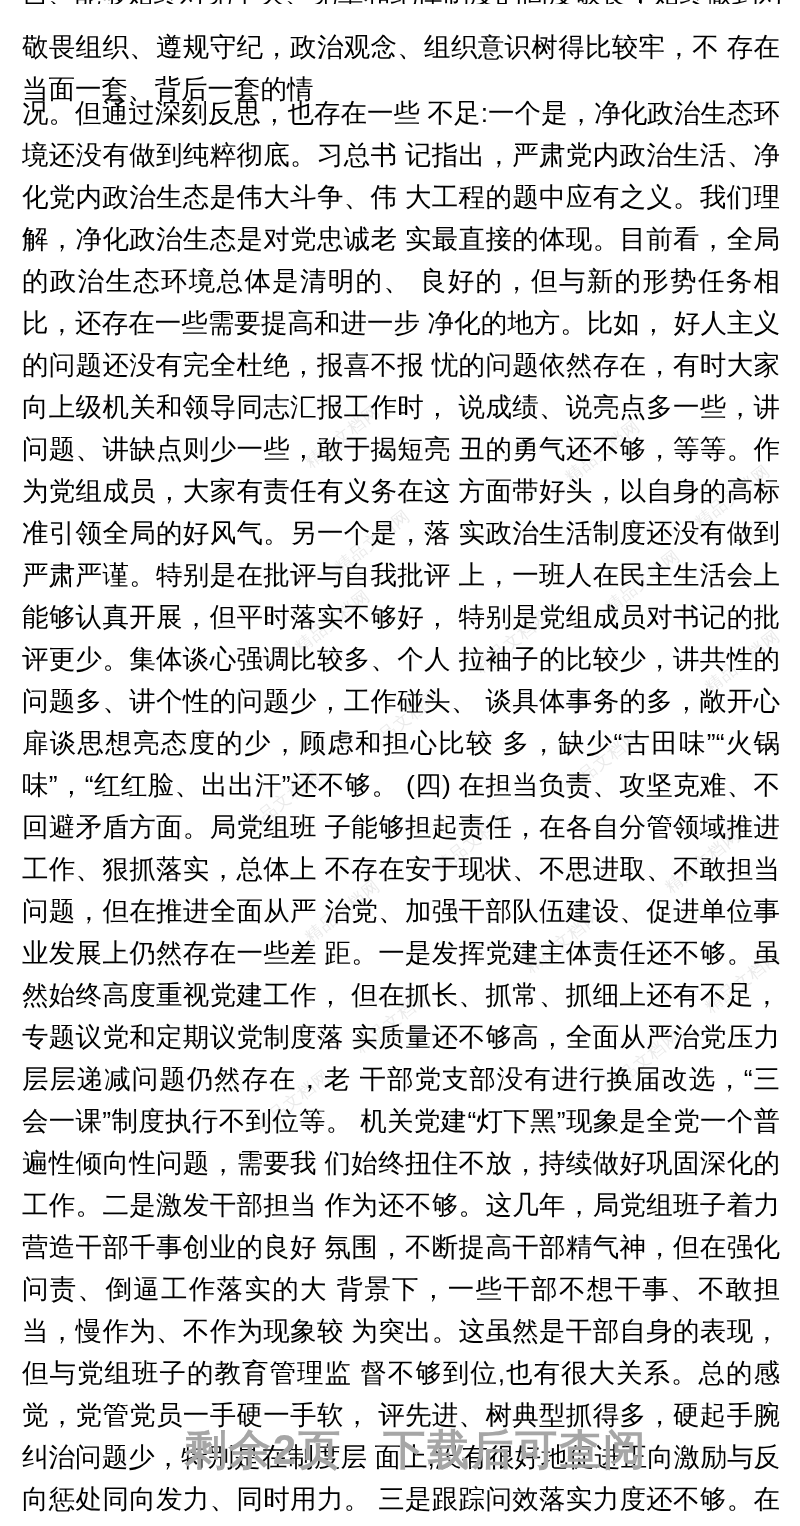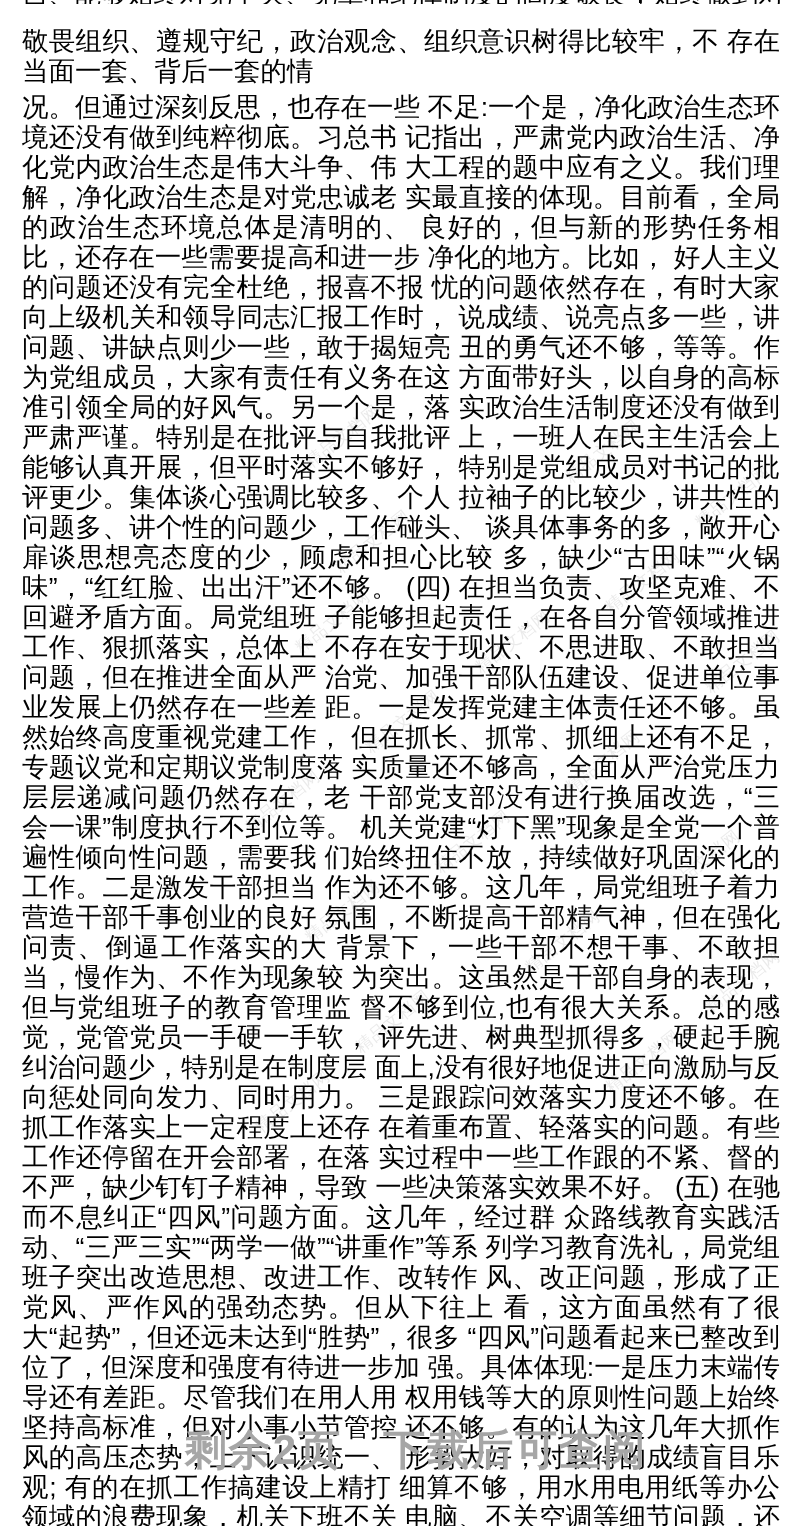--- a/index.html
+++ b/index.html
@@ -70,21 +70,21 @@
     color: #000;
     white-space: nowrap;
     letter-spacing: -0.2px;
   }
 
   .para-block {
     position: absolute;
     left: 22px;
     width: 758px;
     font-size: 26.5px;
-    line-height: 30px;
+    line-height: 42px;
     text-align: justify;
     text-justify: inter-character;
     text-align-last: left;
     color: #000000;
     letter-spacing: 0px;
     word-break: break-all;
   }
   .para-head { top: 26px; }
   .para-main { top: 92px; }
 

